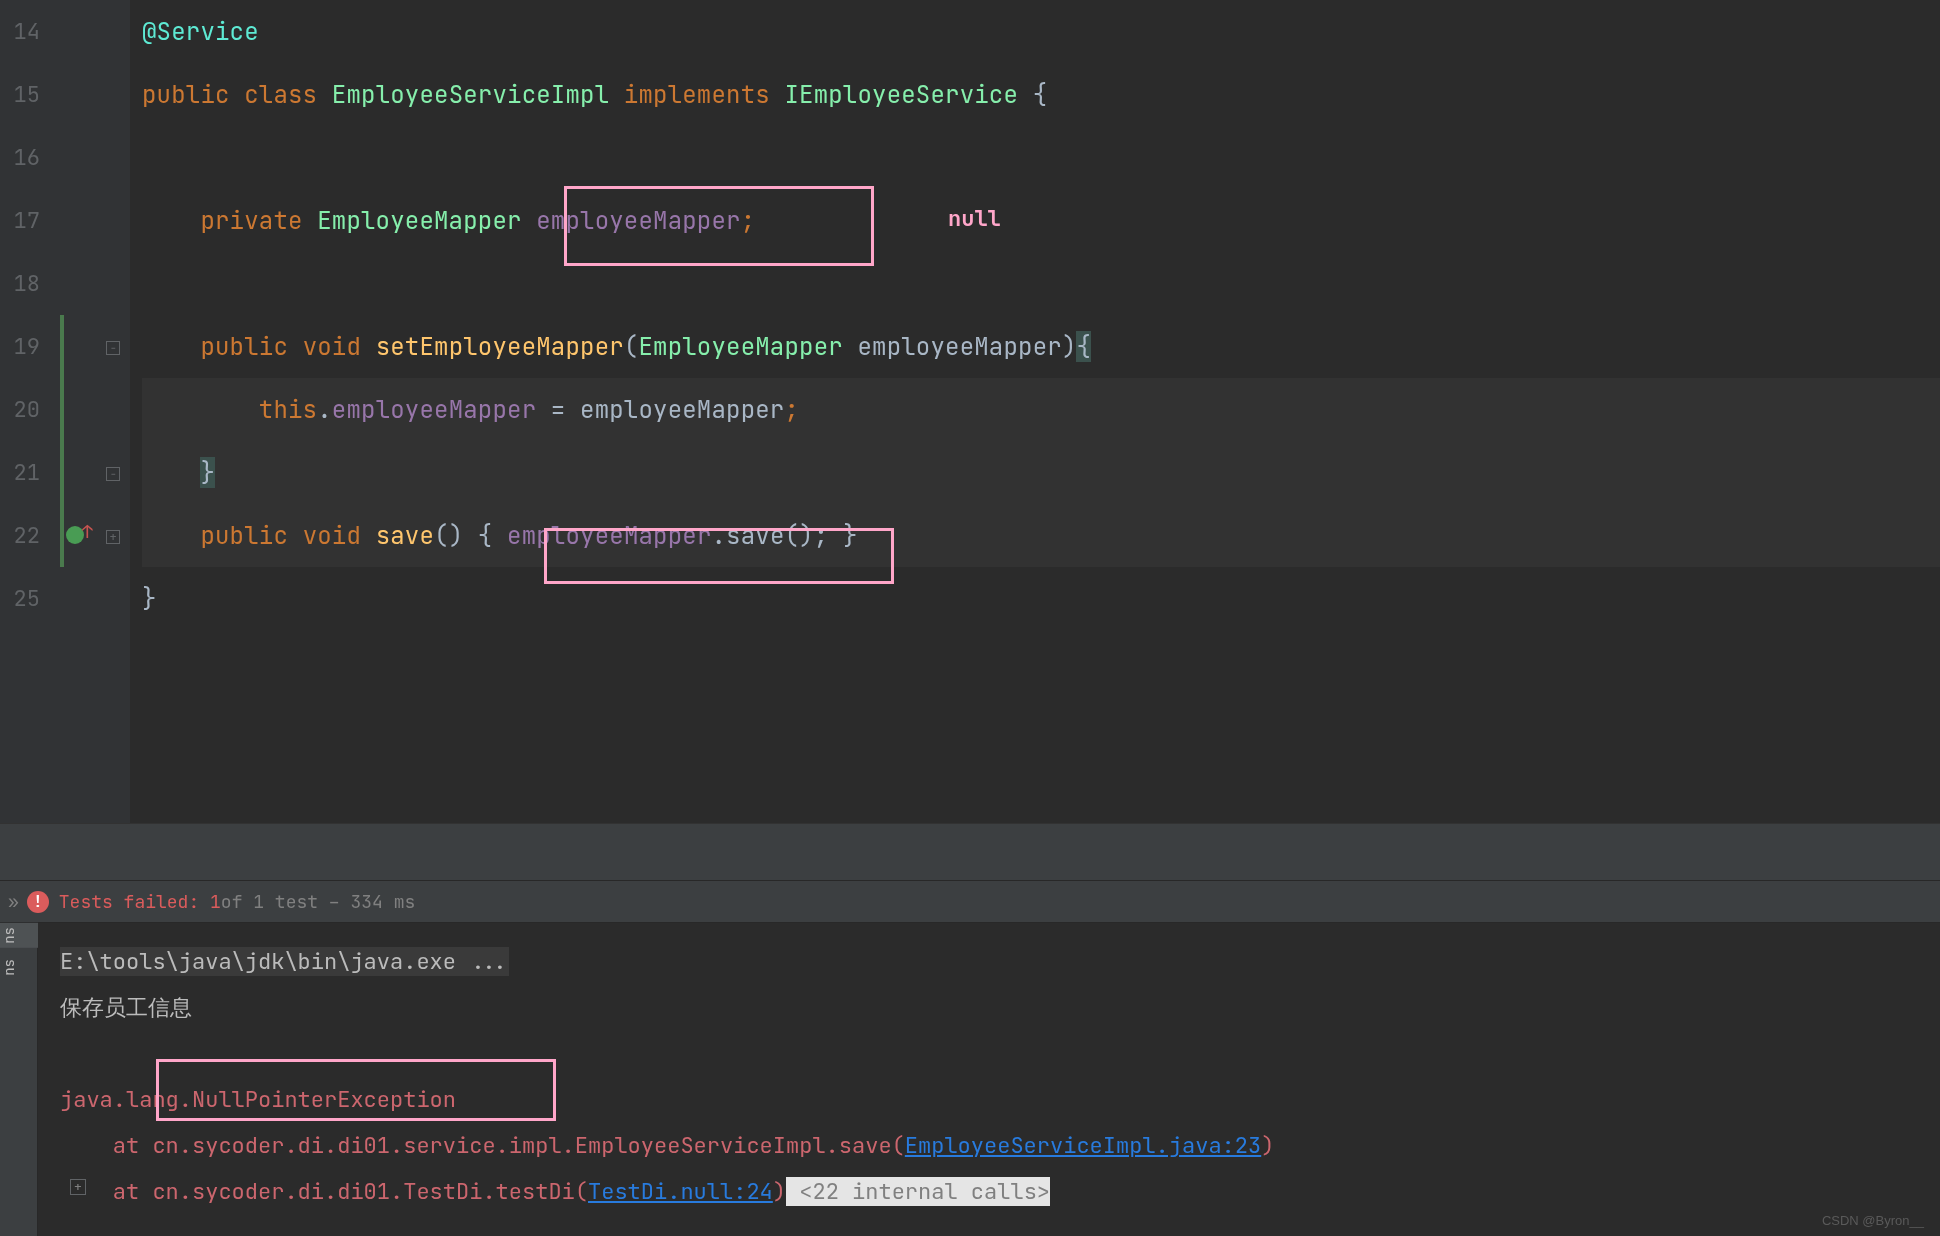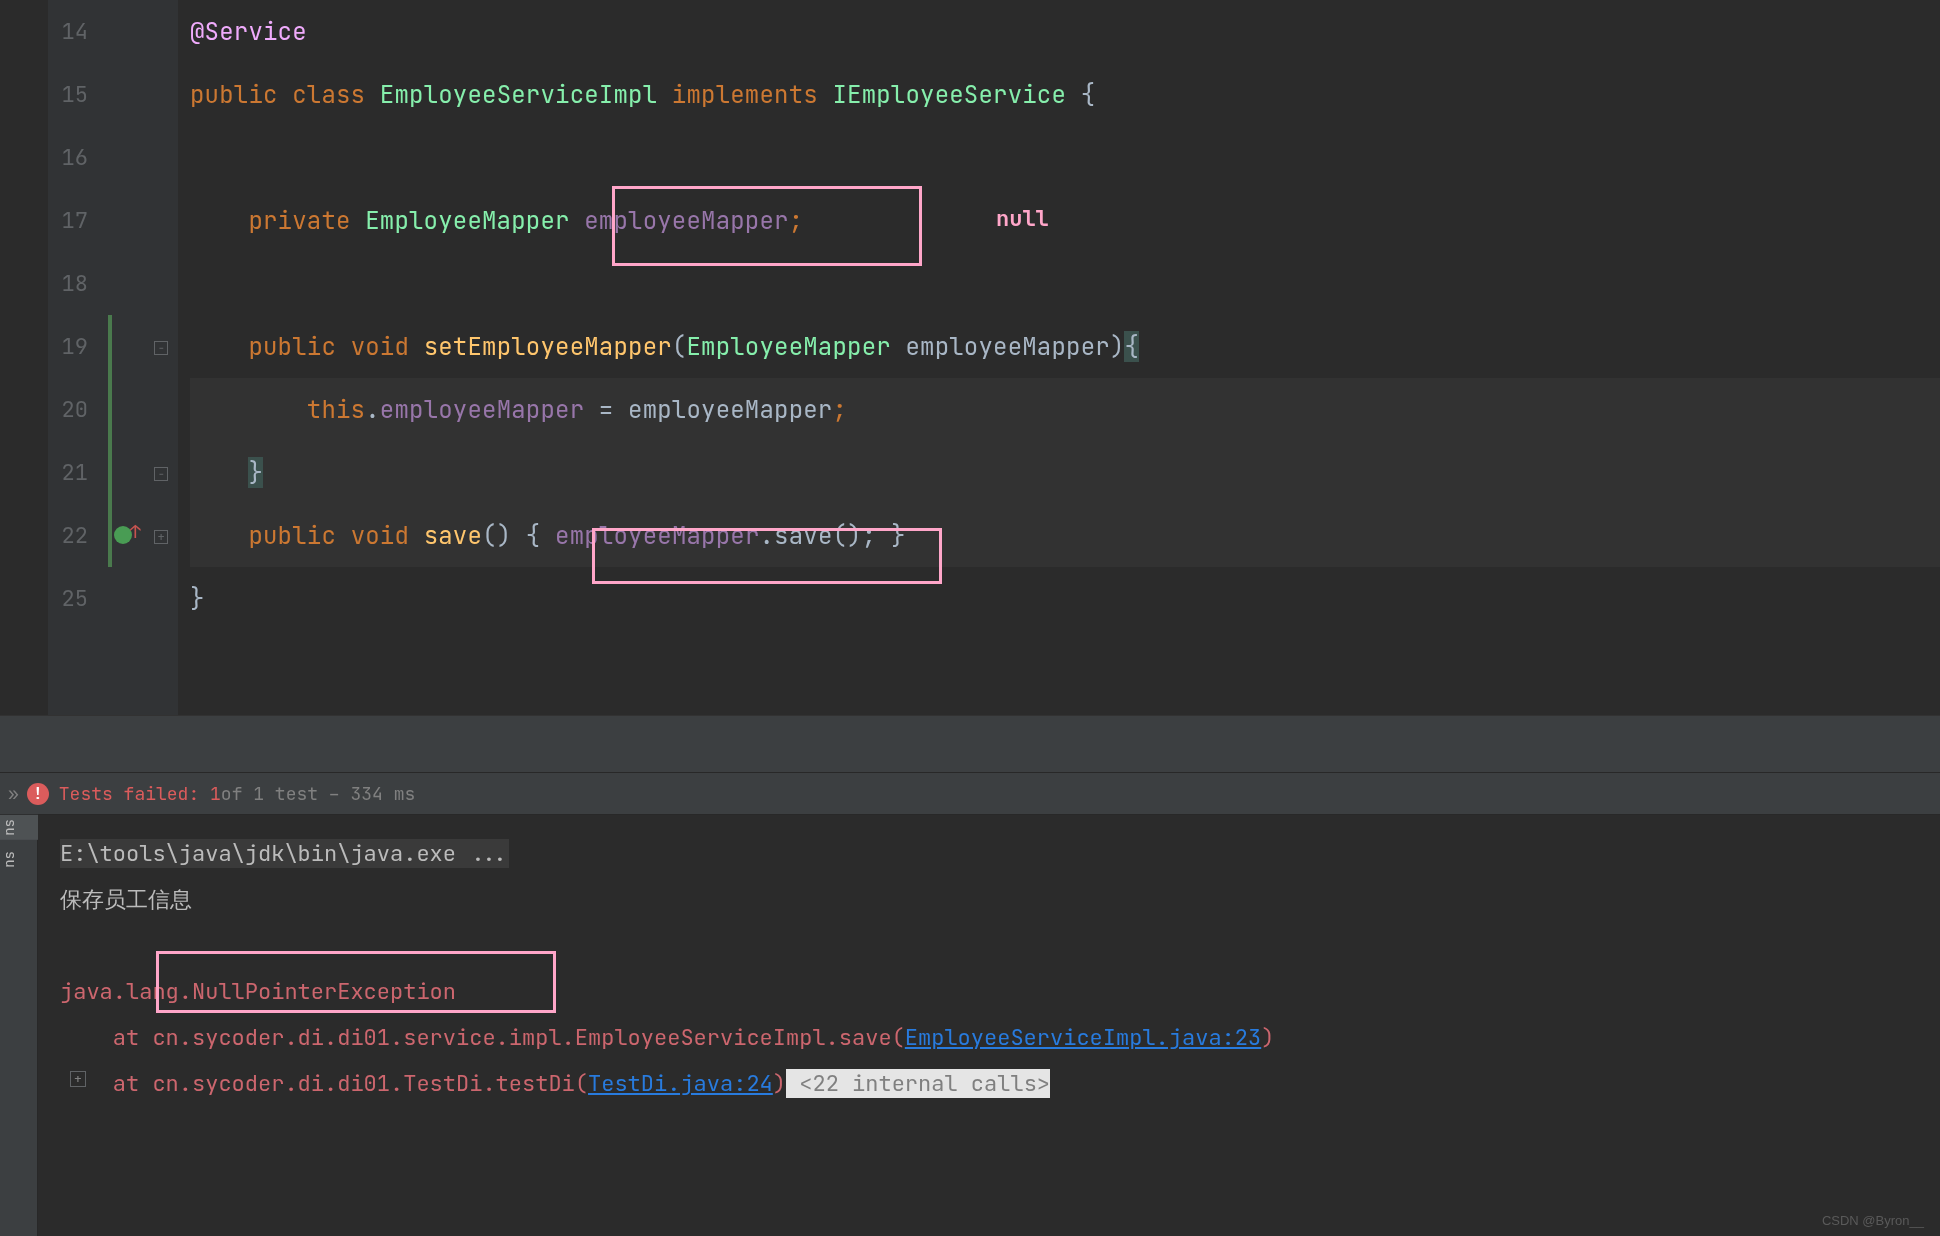--- a/index.html
+++ b/index.html
@@ -10,24 +10,23 @@
     color: #a9b7c6;
     width: 1940px;
     height: 1236px;
     overflow: hidden;
     position: relative;
   }
 
   
   .editor {
     position: relative;
-    height: 715px;
+    height: 823px;
     background: #2b2b2b;
     display: flex;
-    padding-left: 48px;
   }
   .gutter {
     width: 130px;
     flex-shrink: 0;
     background: #313335;
     position: relative;
     border-right: 1px solid #313335;
   }
   .line-numbers {
     position: absolute;
@@ -87,21 +86,21 @@
     height: 63px;
     line-height: 63px;
     white-space: pre;
     font-size: 24px;
     letter-spacing: 0.2px;
     position: relative;
   }
   .code-line.hl { background: #323232; }
 
   
-  .t-ann { color: #f0abfc; }
+  .t-ann { color: #5eead4; }
   .t-kw  { color: #cc7832; }
   .t-cls { color: #86efac; }
   .t-mth { color: #ffc66d; }
   .t-fld { color: #9876aa; }
   .t-punc{ color: #a9b7c6; }
   .t-def { color: #a9b7c6; }
   .t-param{ color: #a9b7c6; }
 
   
   .pink-box {
@@ -290,21 +289,21 @@
   <div class="side-tabs">
     <div class="side-tab active" style="top:0;">ns</div>
     <div class="side-tab" style="top:32px;">ns</div>
   </div>
   <div class="console">
     <pre class="c-default"><span class="cmd-hl">E:\tools\java\jdk\bin\java.exe ...</span></pre>
     <pre class="c-default">保存员工信息</pre>
     <pre class="c-default"> </pre>
     <pre class="c-err">java.lang.NullPointerException</pre>
     <pre class="c-err"><span>    at cn.sycoder.di.di01.service.impl.EmployeeServiceImpl.save(</span><span class="c-link">EmployeeServiceImpl.java:23</span><span>)</span></pre>
-    <pre class="c-err"><span>    at cn.sycoder.di.di01.TestDi.testDi(</span><span class="c-link">TestDi.java:24</span><span>)</span><span class="c-dim" style="background:#e5e5e5;"> &lt;22 internal calls&gt;</span></pre>
+    <pre class="c-err"><span>    at cn.sycoder.di.di01.TestDi.testDi(</span><span class="c-link">TestDi.null:24</span><span>)</span><span class="c-dim" style="background:#e5e5e5;"> &lt;22 internal calls&gt;</span></pre>
 
     <div class="expand-box" style="top:256px;">+</div>
 
     <div class="pink-box" style="left:118px; top:136px; width:400px; height:62px;"></div>
   </div>
 </div>
 
 <div class="watermark">CSDN @Byron__</div>
 
 </body></html>

